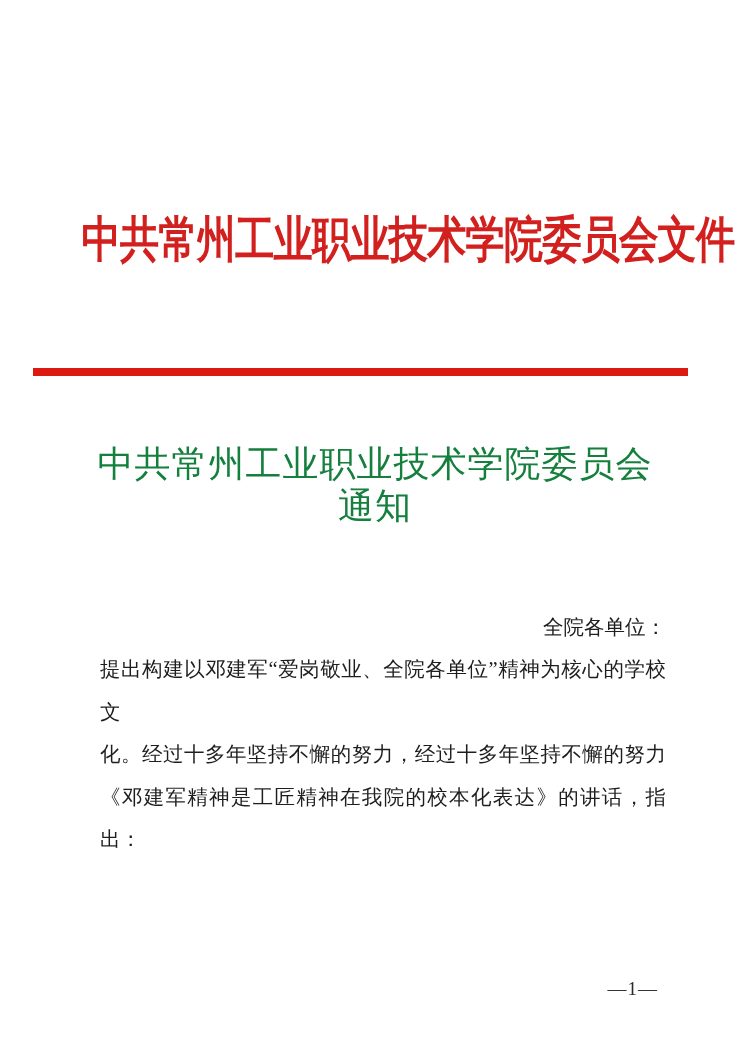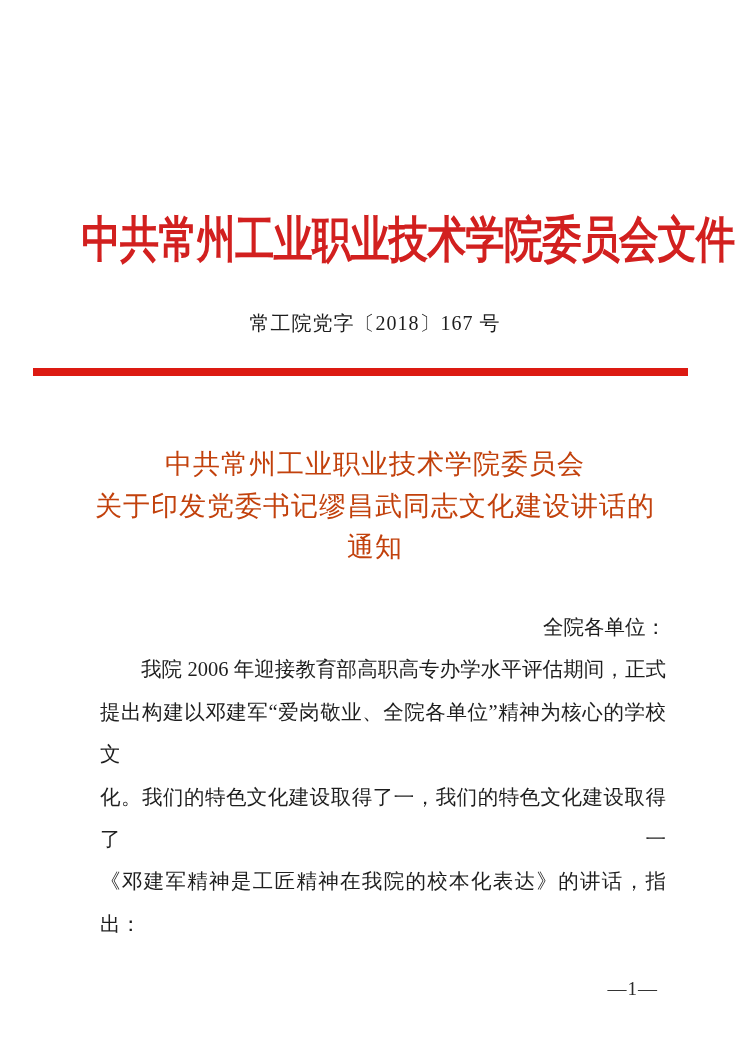--- a/index.html
+++ b/index.html
@@ -60,25 +60,25 @@
     background: var(--rule-red, #dc1a12);
   }
 
   
   .title {
     position: absolute;
     top: 444px;
     left: 40px;
     right: 40px;
     text-align: center;
-    font-size: 27px;
+    font-size: 36px;
     line-height: 41.5px;
     font-weight: 500;
     letter-spacing: 1px;
-    color: #c2410c;
+    color: #15803d;
   }
 
   
   .body-block {
     position: absolute;
     top: 606px;
     left: 100px;
     width: 566px;
     font-size: 20.5px;
     line-height: 42.4px;
@@ -111,33 +111,30 @@
 </style>
 </head>
 <body>
 
 <div class="page">
 
   <div class="banner">
     <span class="banner-text">中共常州工业职业技术学院委员会文件</span>
   </div>
 
-  <div class="doc-number">常工院党字〔2018〕167 号</div>
 
   <div class="red-rule"></div>
 
   <div class="title">
     <div class="title-line">中共常州工业职业技术学院委员会</div>
-    <div class="title-line">关于印发党委书记缪昌武同志文化建设讲话的</div>
     <div class="title-line">通知</div>
   </div>
 
   <div class="body-block">
     <div class="salutation">全院各单位：</div>
-    <div class="body-line indent">我院 2006 年迎接教育部高职高专办学水平评估期间，正式</div>
     <div class="body-line">提出构建以邓建军“爱岗敬业、全院各单位”精神为核心的学校文</div>
-    <div class="body-line">化。我们的特色文化建设取得了一，我们的特色文化建设取得了一</div>
+    <div class="body-line">化。经过十多年坚持不懈的努力，经过十多年坚持不懈的努力</div>
     <div class="body-line last">《邓建军精神是工匠精神在我院的校本化表达》的讲话，指出：</div>
   </div>
 
   <div class="page-number">—1—</div>
 
 </div>
 
 </body></html>

